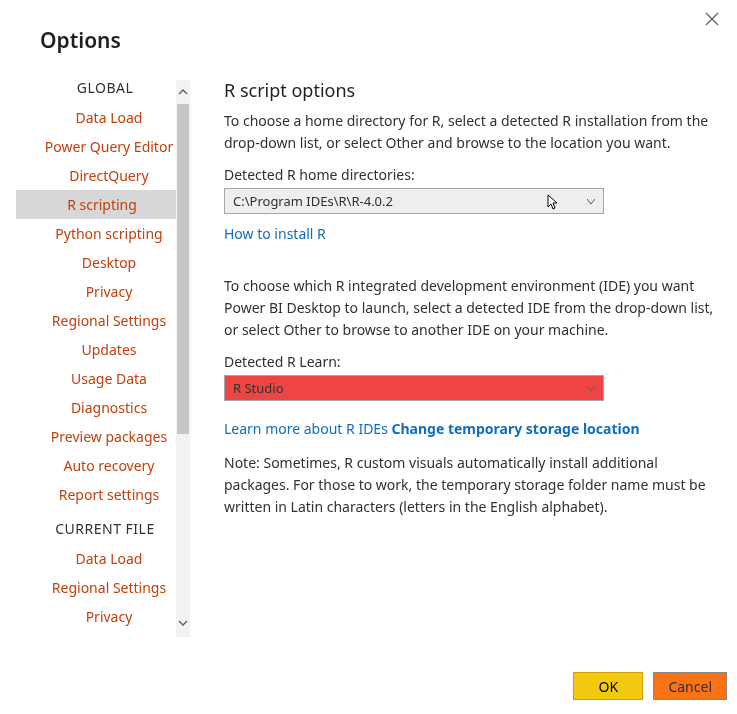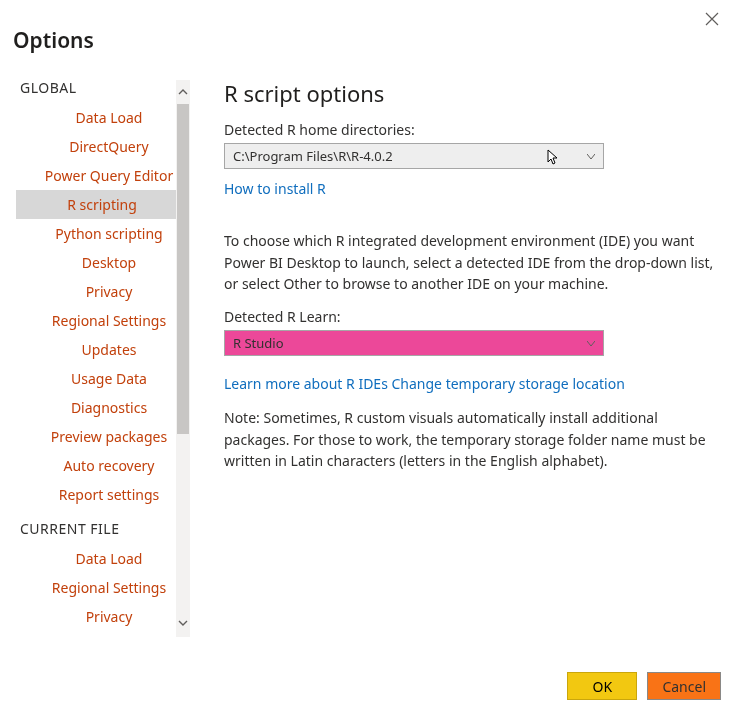--- a/index.html
+++ b/index.html
@@ -19,40 +19,41 @@
       right: 14px;
       font-size: 16px;
       color: #605e5c;
       cursor: pointer;
       padding: 4px;
       line-height: 1;
     }
     .title {
       font-size: 21px;
       font-weight: 600;
-      padding: 26px 0 18px 13px;
+      padding: 26px 0 18px 40px;
       color: #201f1e;
     }
     .body {
       display: flex;
       height: 565px;
     }
     .sidebar {
       width: 190px;
       flex-shrink: 0;
       position: relative;
       padding-left: 16px;
       overflow-y: hidden;
     }
     .section-hdr {
       font-size: 14px;
       font-weight: 400;
       letter-spacing: 0.5px;
       color: #323130;
       padding: 10px 0 6px 4px;
+      text-align: center;
     }
     .section-hdr.first { padding-top: 6px; }
     .nav-item {
       padding: 5px 0 5px 12px;
       cursor: pointer;
       color: #c2410c;
       font-size: 14px;
       text-align: center;
     }
     .nav-item.selected {
@@ -84,40 +85,40 @@
       padding: 4px 0;
     }
     .scroll-up { top: 2px; }
     .scroll-down { bottom: 2px; }
     .content {
       flex: 1;
       padding: 6px 20px 0 34px;
       overflow: hidden;
     }
     .content h2 {
-      font-size: 22px;
+      font-size: 18px;
       font-weight: 400;
       color: #201f1e;
       margin-bottom: 8px;
     }
     .content p {
       font-size: 14px;
       line-height: 1.55;
       color: #323130;
       margin-bottom: 10px;
     }
     .field-label {
       font-size: 14px;
       margin-top: 12px;
       margin-bottom: 4px;
     }
     .dropdown {
       width: 380px;
       border: 1px solid #a6a6a6;
-      background: #ec4899;
+      background: #ef4444;
       height: 26px;
       display: flex;
       align-items: center;
       padding: 0 8px;
       cursor: pointer;
       position: relative;
       font-size: 13px;
     }
     .dropdown.filled { background: #eeeeee; }
     .dropdown .chev {
@@ -135,25 +136,25 @@
       pointer-events: none;
     }
     .link {
       color: #106ebe;
       font-size: 14px;
       cursor: pointer;
       margin-top: 10px;
       margin-bottom: 14px;
       display: inline-block;
     }
-    .link.tight { margin-top: 18px; margin-bottom: 4px; }
+    .link.tight { margin-top: 18px; margin-bottom: 4px; font-weight: bold; }
     .footer {
       position: absolute;
       bottom: 14px;
-      right: 16px;
+      right: 10px;
       display: flex;
       gap: 10px;
     }
     .btn {
       min-width: 70px;
       height: 28px;
       border: 1px solid #8a8886;
       background: #f97316;
       font-size: 14px;
       cursor: pointer;
@@ -178,22 +179,22 @@
       <path d="M1 1 L13 13 M13 1 L1 13" stroke="#605e5c" stroke-width="1.2" fill="none"></path>
     </svg>
 </div>
 
 <div class="title">Options</div>
 
 <div class="body">
   <div class="sidebar">
     <div class="section-hdr first">GLOBAL</div>
     <div class="nav-item">Data Load</div>
+    <div class="nav-item">Power Query Editor</div>
     <div class="nav-item">DirectQuery</div>
-    <div class="nav-item">Power Query Editor</div>
     <div class="nav-item selected">R scripting</div>
     <div class="nav-item">Python scripting</div>
     <div class="nav-item">Desktop</div>
     <div class="nav-item">Privacy</div>
     <div class="nav-item">Regional Settings</div>
     <div class="nav-item">Updates</div>
     <div class="nav-item">Usage Data</div>
     <div class="nav-item">Diagnostics</div>
     <div class="nav-item">Preview packages</div>
     <div class="nav-item">Auto recovery</div>
@@ -215,24 +216,25 @@
       <div class="scroll-chevron scroll-down">
         <svg class="chev-svg" viewBox="0 0 10 10">
             <path d="M1 3 L5 7 L9 3" stroke="#605e5c" stroke-width="1.4" fill="none"></path>
           </svg>
       </div>
     </div>
   </div>
 
   <div class="content">
     <h2>R script options</h2>
+    <p>To choose a home directory for R, select a detected R installation from the drop-down list, or select Other and browse to the location you want.</p>
 
     <div class="field-label">Detected R home directories:</div>
     <div class="dropdown filled">
-      <span>C:\Program Files\R\R-4.0.2</span>
+      <span>C:\Program IDEs\R\R-4.0.2</span>
       <span class="chev">
         <svg width="8" height="6" viewBox="0 0 8 6">
             <path d="M0 0 L4 5 L8 0" stroke="#605e5c" stroke-width="1" fill="none"></path>
           </svg>
       </span>
       <span class="cursor-arrow">
         <svg width="14" height="18" viewBox="0 0 14 18">
             <path d="M1 1 L1 13 L4 10 L6 15 L8 14 L6 9 L10 9 Z" fill="#fff" stroke="#000" stroke-width="1"></path>
           </svg>
       </span>

